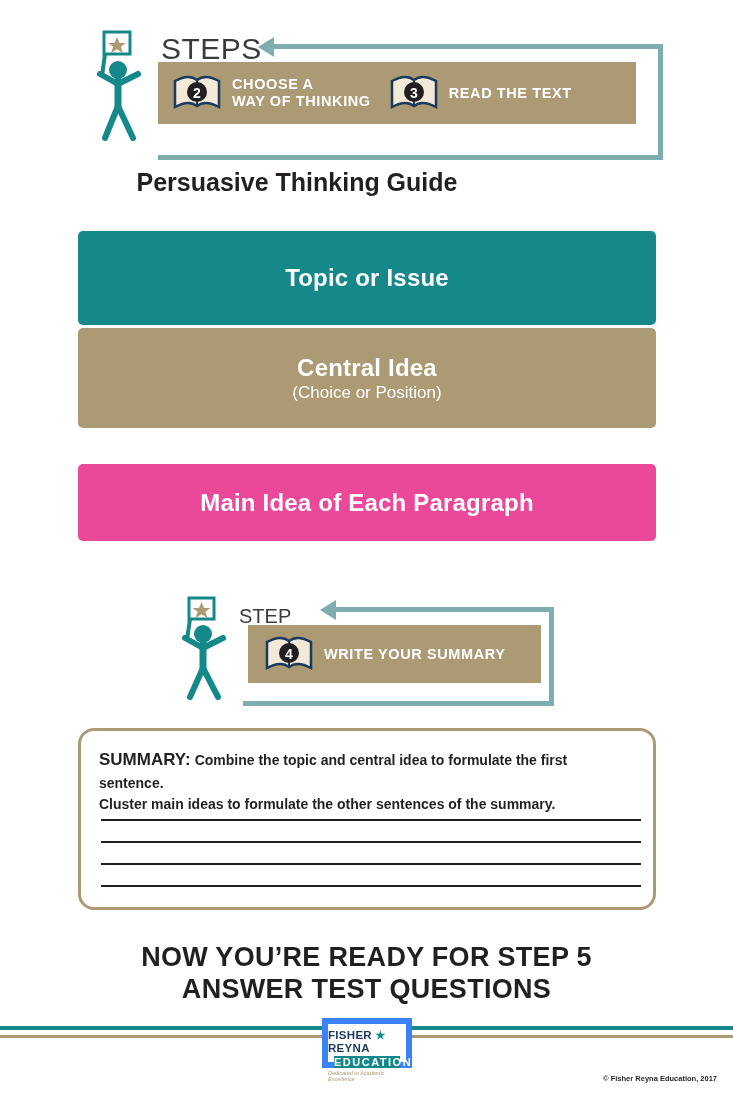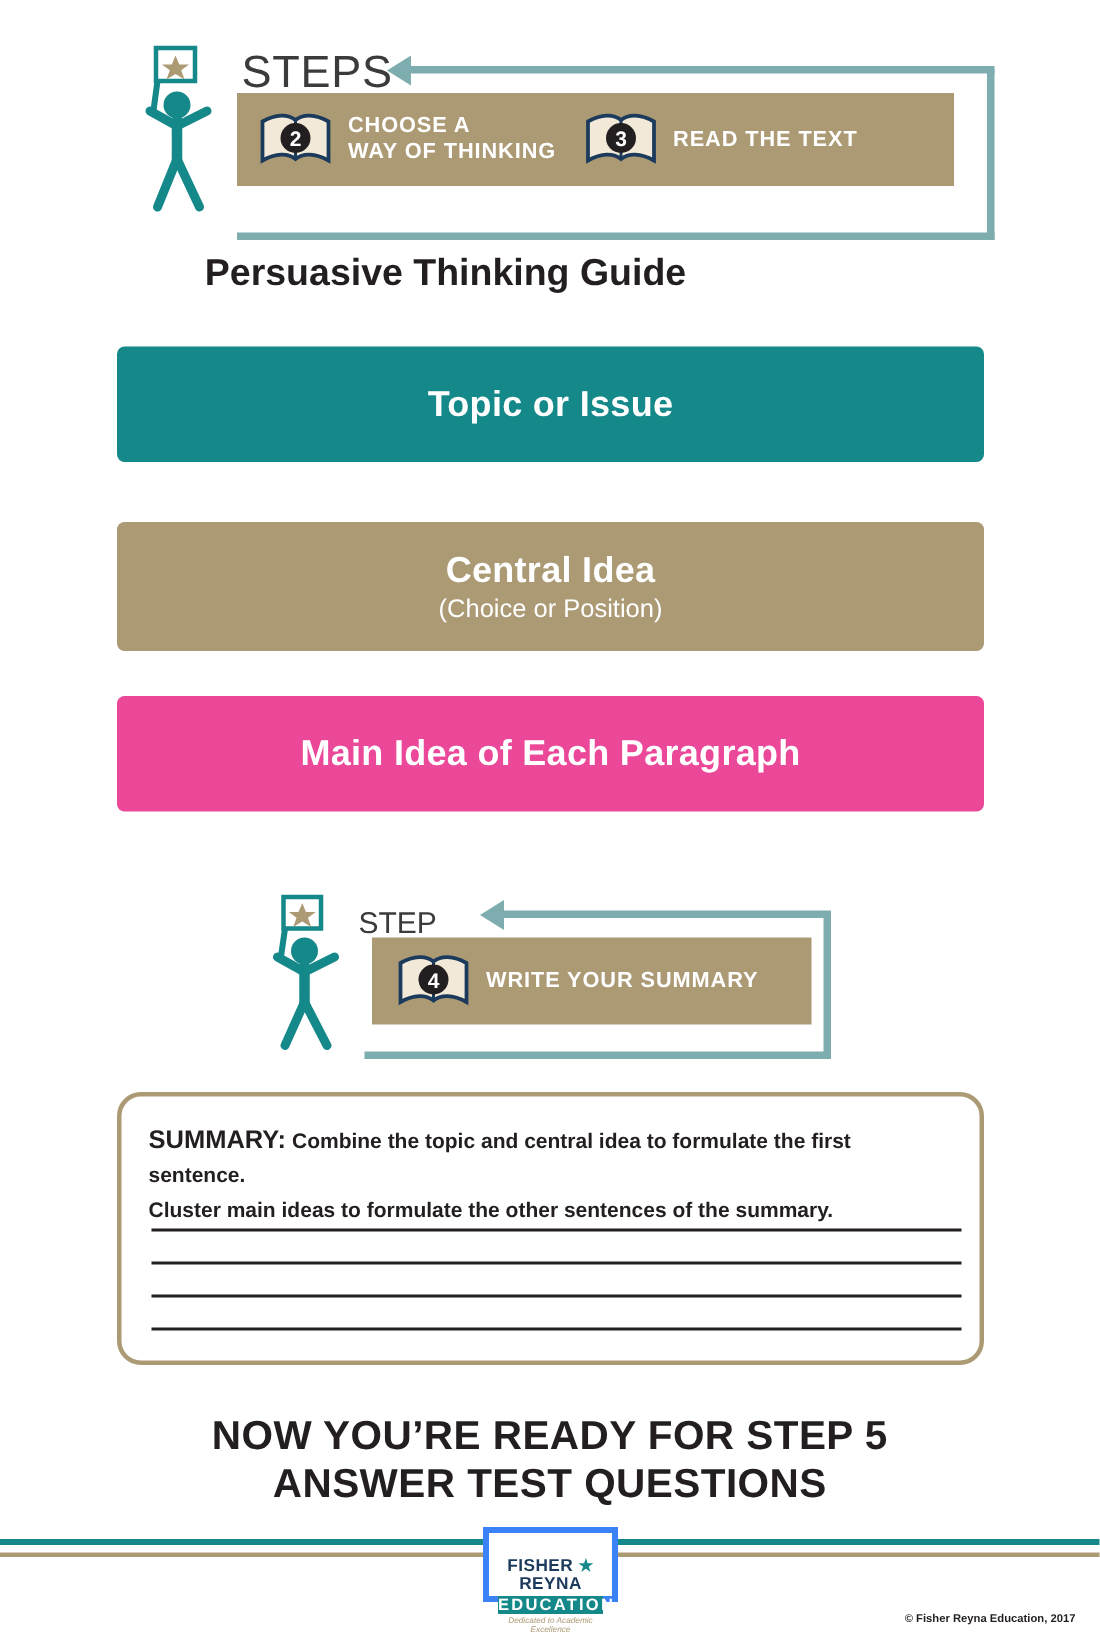--- a/index.html
+++ b/index.html
@@ -114,22 +114,22 @@
     position: absolute;
     left: 78px;
     width: 578px;
     border-radius: 5px;
     color: #ffffff;
     display: flex;
     flex-direction: column;
     align-items: center;
     justify-content: center;
   }
-  .bar-1 { top: 231px; height: 77px; background: #15888a; }
-  .bar-2 { top: 348px; height: 86px; background: #ab9a74; }
+  .bar-1 { top: 231px; height: 94px; background: #15888a; }
+  .bar-2 { top: 328px; height: 100px; background: #ab9a74; }
   .bar-3 { top: 464px; height: 77px; background: #ec4899; }
   .bar-title {
     font-size: 24px;
     font-weight: 700;
     letter-spacing: 0.2px;
   }
   .bar-sub {
     font-size: 17px;
     font-weight: 400;
     margin-top: 1px;
@@ -254,23 +254,22 @@
   .footer-rules .gap { height: 5px; }
   .footer-rules .l2 { height: 3px; background: #ab9a74; }
 
   .logo {
     position: absolute;
     left: 322px;
     top: 1018px;
     width: 90px;
     height: 50px;
     background: #ffffff;
-    border: 4px solid #3b82f6;
-    text-align: center;
-    padding-top: 15px;
+    border: 6px solid #3b82f6;
+    padding-top: 5px;
   }
   .logo .l-top {
     font-size: 11.5px;
     font-weight: 700;
     color: #1b3a5c;
     letter-spacing: 0.3px;
   }
   .logo .l-mid {
     margin: 2px 6px 0 6px;
     background: #15888a;

